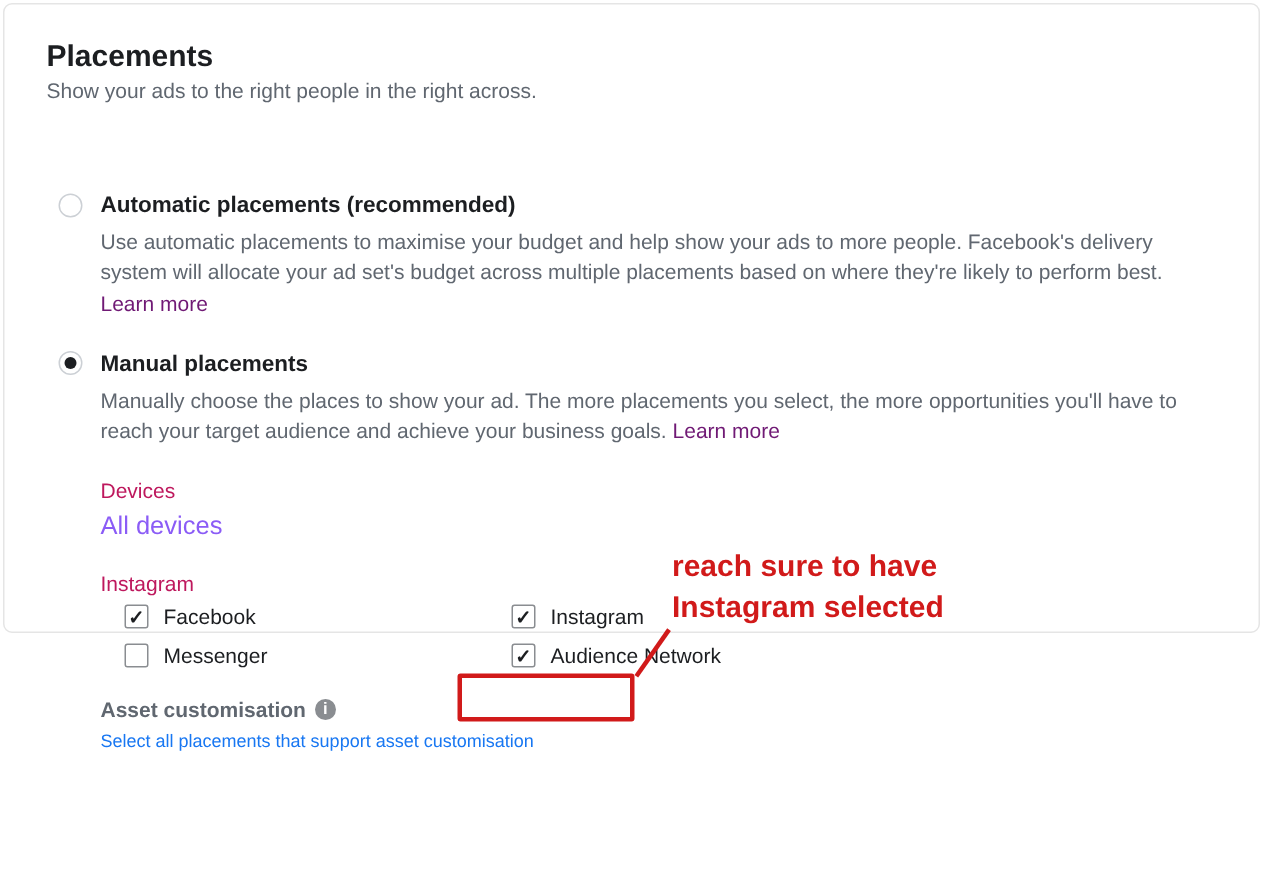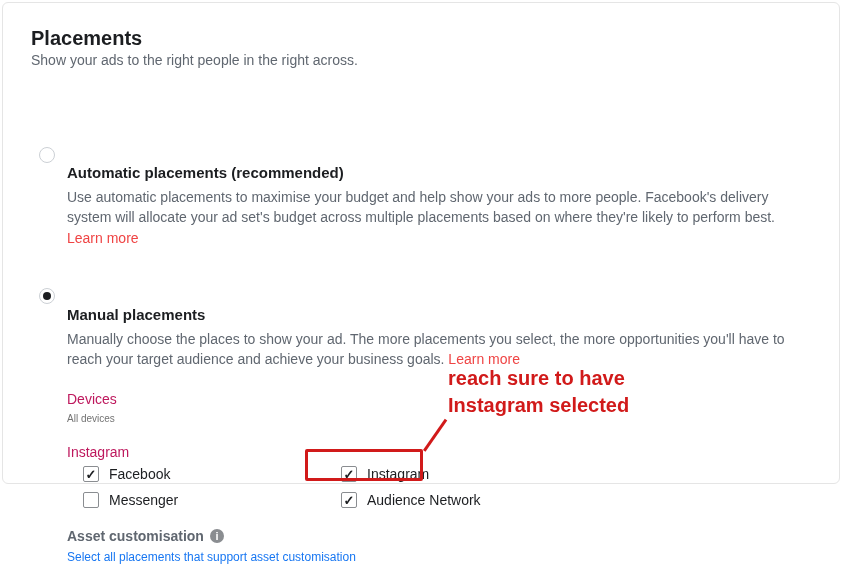--- a/index.html
+++ b/index.html
@@ -12,21 +12,21 @@
     width: 842px;
     height: 582px;
     overflow: hidden;
   }
   .panel {
     border: 1px solid #e5e5e5;
     border-radius: 6px;
     margin: 2px;
     padding: 18px 28px 28px 28px;
     width: 838px;
-    height: 482px;
+    height: 420px;
     position: relative;
   }
   h2 {
     font-size: 20px;
     font-weight: 700;
     margin: 6px 0 2px 0;
     color: #1c1e21;
   }
   .subtitle {
     color: #606770;
@@ -55,42 +55,41 @@
   .radio.selected::after {
     content: "";
     width: 8px; height: 8px;
     border-radius: 50%;
     background: #1c1e21;
   }
   .option-label {
     font-weight: 700;
     font-size: 15px;
     color: #1c1e21;
-    margin-top: 36px;
   }
   .option-desc {
     color: #606770;
     font-size: 14px;
     line-height: 1.45;
     margin: 6px 0 22px 28px;
     max-width: 740px;
   }
   .link {
-    color: #ef4444;
+    color: #701a75;
     cursor: pointer;
   }
   .section-label {
     font-weight: 400;
     font-size: 14px;
     color: #be185d;
     margin: 8px 0 6px 28px;
   }
   .section-value {
-    font-size: 10px;
-    color: #737373;
+    font-size: 17px;
+    color: #8b5cf6;
     margin: 0 0 20px 28px;
   }
   .platforms {
     margin-left: 28px;
     display: grid;
     grid-template-columns: 250px 250px;
     row-gap: 10px;
     column-gap: 8px;
   }
   .chk-row {

